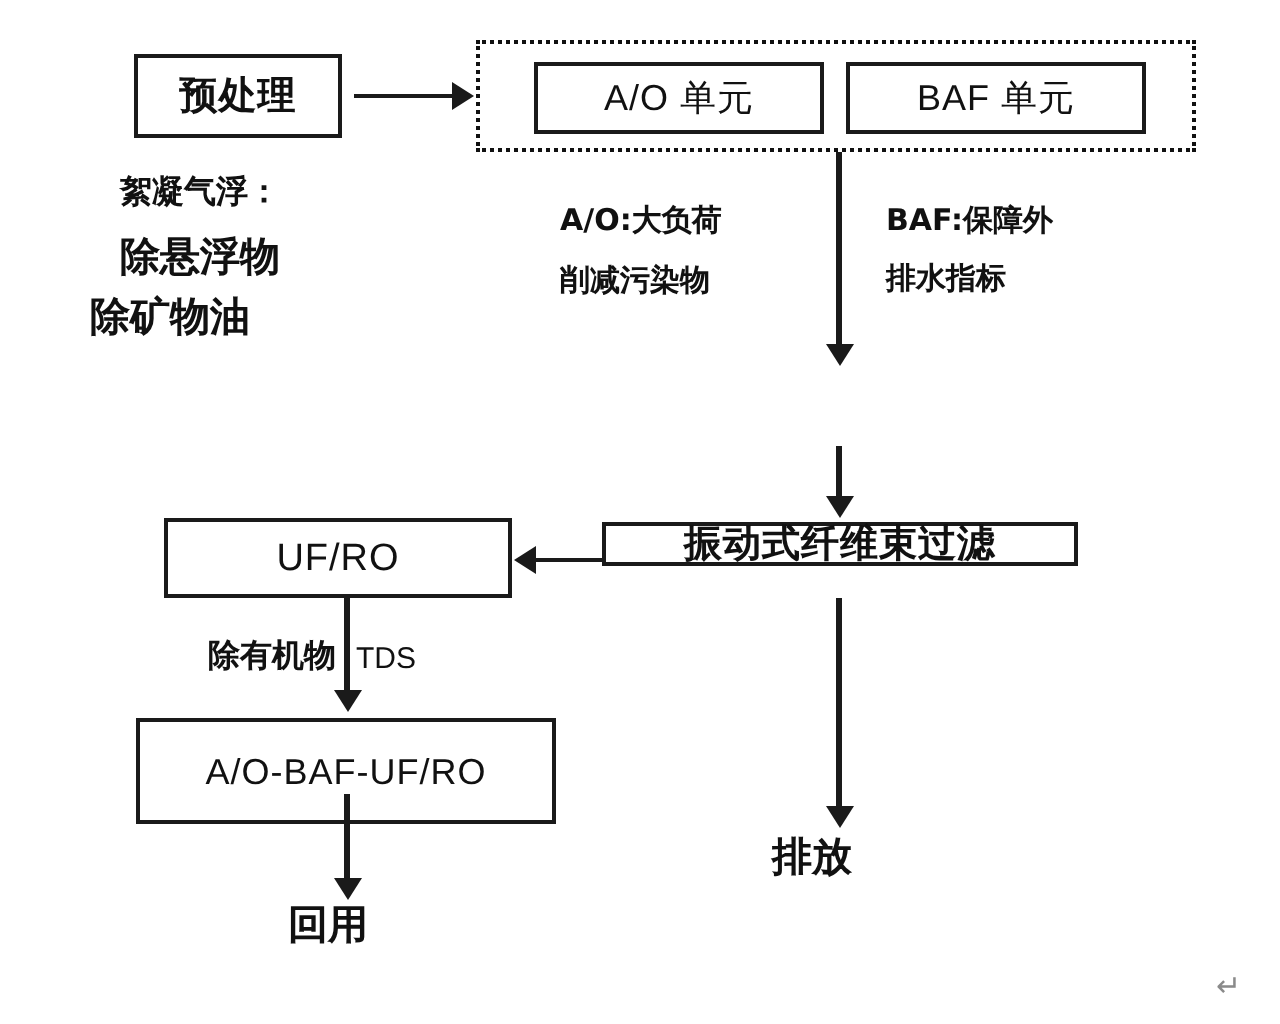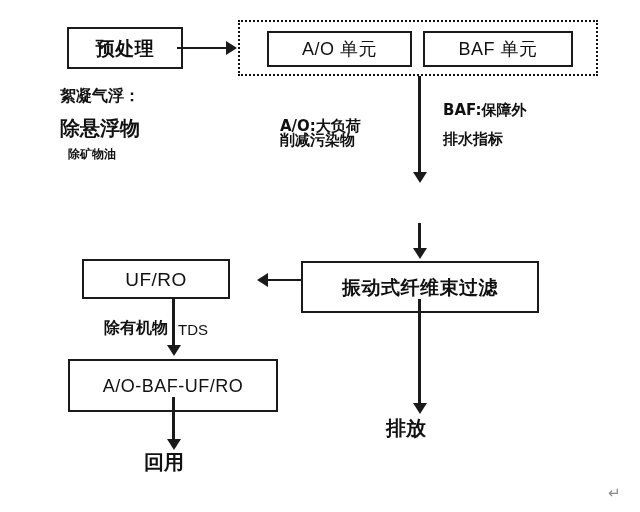--- a/index.html
+++ b/index.html
@@ -92,38 +92,38 @@
     font-family: "DejaVu Sans", sans-serif;
   }
 </style>
 </head>
 <body>
 
 <div id="canvas">
 
   <div class="dashed-group" style="left:238px; top:20px; width:360px; height:56px;"></div>
 
-  <div class="box" style="left:67px; top:27px; width:116px; height:42px; font-size:19px;text-align:center;">
+  <div class="box" style="left:67px; top:27px; width:104px; height:42px; font-size:19px;text-align:center;">
     <span class="box-label txt-cn">预处理</span>
   </div>
 
   <div class="box" style="left:423px; top:31px; width:150px; height:36px; font-size:18px;">
     <span class="box-label">BAF 单元</span>
   </div>
 
   <div class="box" style="left:267px; top:31px; width:145px; height:36px; font-size:18px;">
     <span class="box-label">A/O 单元</span>
   </div>
 
 
-  <div class="box" style="left:301px; top:261px; width:238px; height:52px; font-size:19px;">
+  <div class="box" style="left:301px; top:261px; width:238px; height:22px; font-size:19px;">
     <span class="box-label txt-cn">振动式纤维束过滤</span>
   </div>
 
-  <div class="box" style="left:82px; top:259px; width:148px; height:40px; font-size:19px;">
+  <div class="box" style="left:82px; top:259px; width:174px; height:40px; font-size:19px;">
     <span class="box-label">UF/RO</span>
   </div>
 
   <div class="box" style="left:68px; top:359px; width:210px; height:53px; font-size:18px;">
     <span class="box-label">A/O-BAF-UF/RO</span>
   </div>
 
   <div class="hline" style="left:177px; top:47px; width:51px;"></div>
   <div class="arrow-right" style="left:226px; top:41px;"></div>
 
@@ -140,23 +140,23 @@
   <div class="arrow-down" style="left:167px; top:345px;"></div>
 
   <div class="vline" style="left:172px; top:397px; width:3px; height:44px;"></div>
   <div class="arrow-down" style="left:167px; top:439px;"></div>
 
   <div class="vline" style="left:418px; top:299px; width:3px; height:106px;"></div>
   <div class="arrow-down" style="left:413px; top:403px;"></div>
 
   <div class="txt txt-cn" style="left:60px; top:88px; font-size:16px;">絮凝气浮：</div>
   <div class="txt txt-cn" style="left:60px; top:118px; font-size:20px;">除悬浮物</div>
-  <div class="txt txt-cn" style="left:68px; top:148px; font-size:12px;">除矿物油</div>
+  <div class="txt txt-cn" style="left:45px; top:148px; font-size:20px;">除矿物油</div>
 
-  <div class="txt txt-cn" style="left:280px; top:119px; font-size:15px;">A/O:大负荷</div>
+  <div class="txt txt-cn" style="left:280px; top:103px; font-size:15px;">A/O:大负荷</div>
   <div class="txt txt-cn" style="left:280px; top:133px; font-size:15px;">削减污染物</div>
 
   <div class="txt txt-cn" style="left:443px; top:103px; font-size:15px;">BAF:保障外</div>
   <div class="txt txt-cn" style="left:443px; top:133px; font-size:15px;font-family:Liberation Mono, monospace;">排水指标</div>
 
   <div class="txt txt-cn" style="left:88px; top:320px; font-size:16px;padding-left:16px;">除有机物</div>
   <div class="txt" style="left:178px; top:322px; font-size:15px;">TDS</div>
 
   <div class="txt txt-cn txt-bold" style="left:144px; top:452px; font-size:20px;">回用</div>
   <div class="txt txt-cn txt-bold" style="left:386px; top:418px; font-size:20px;">排放</div>

